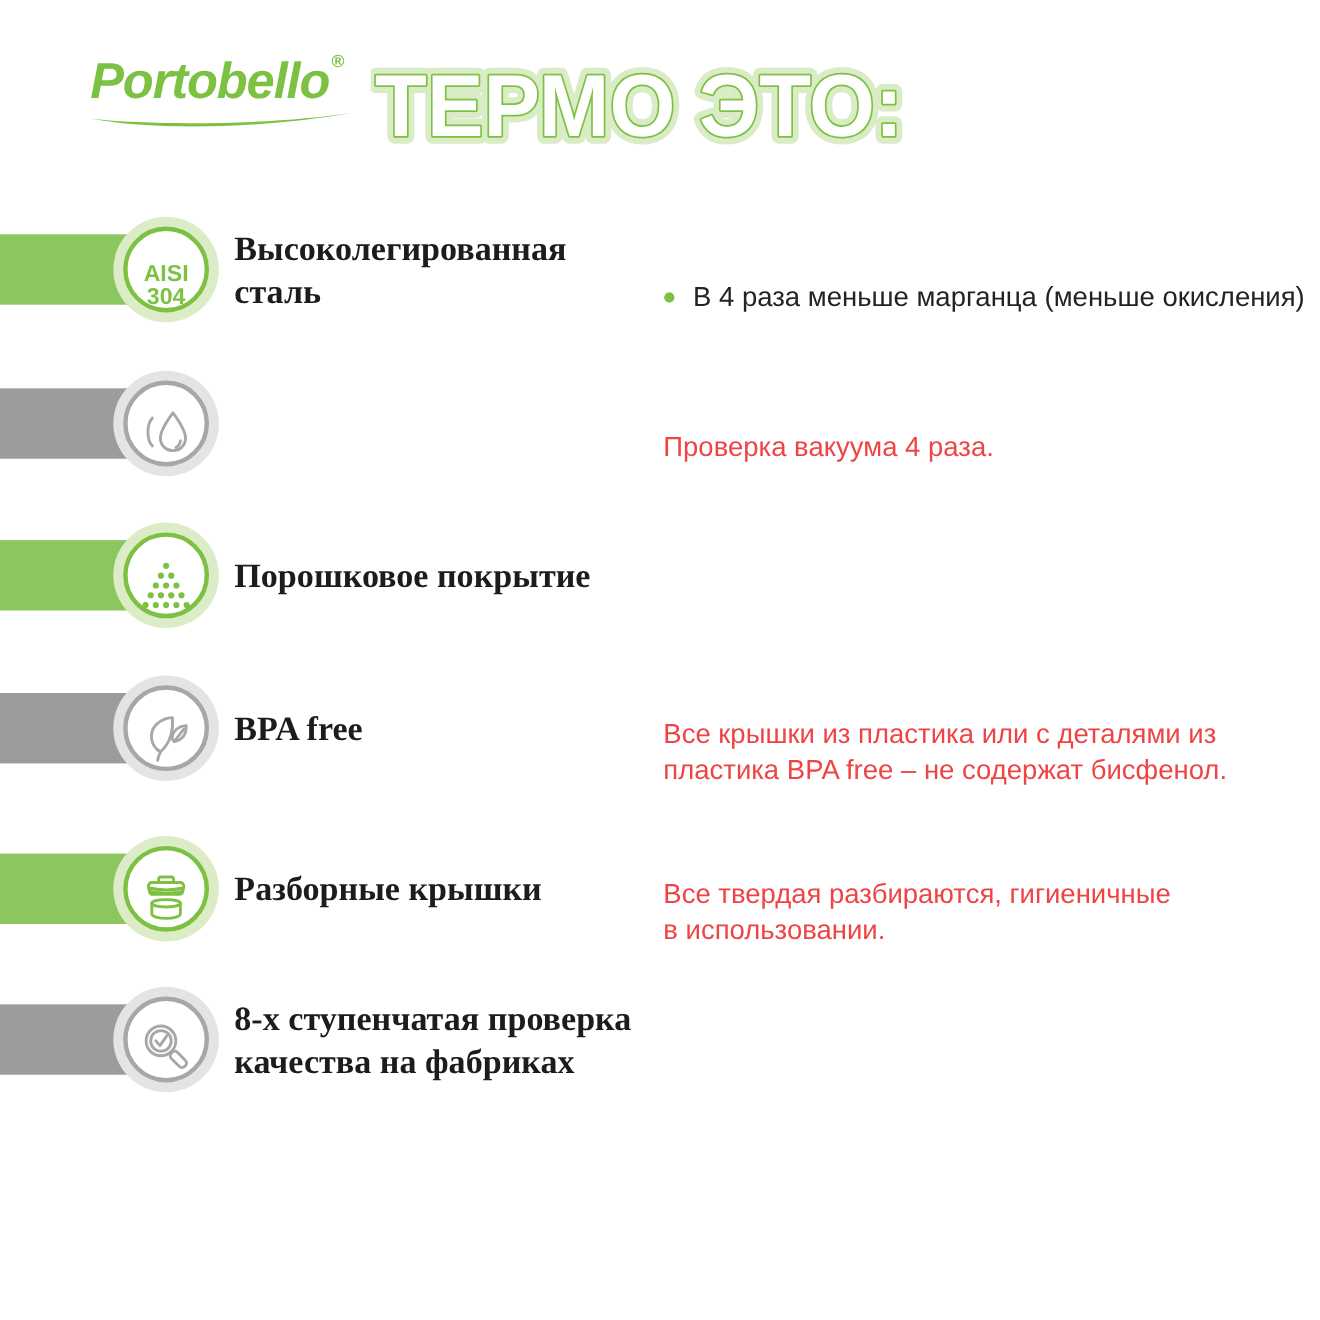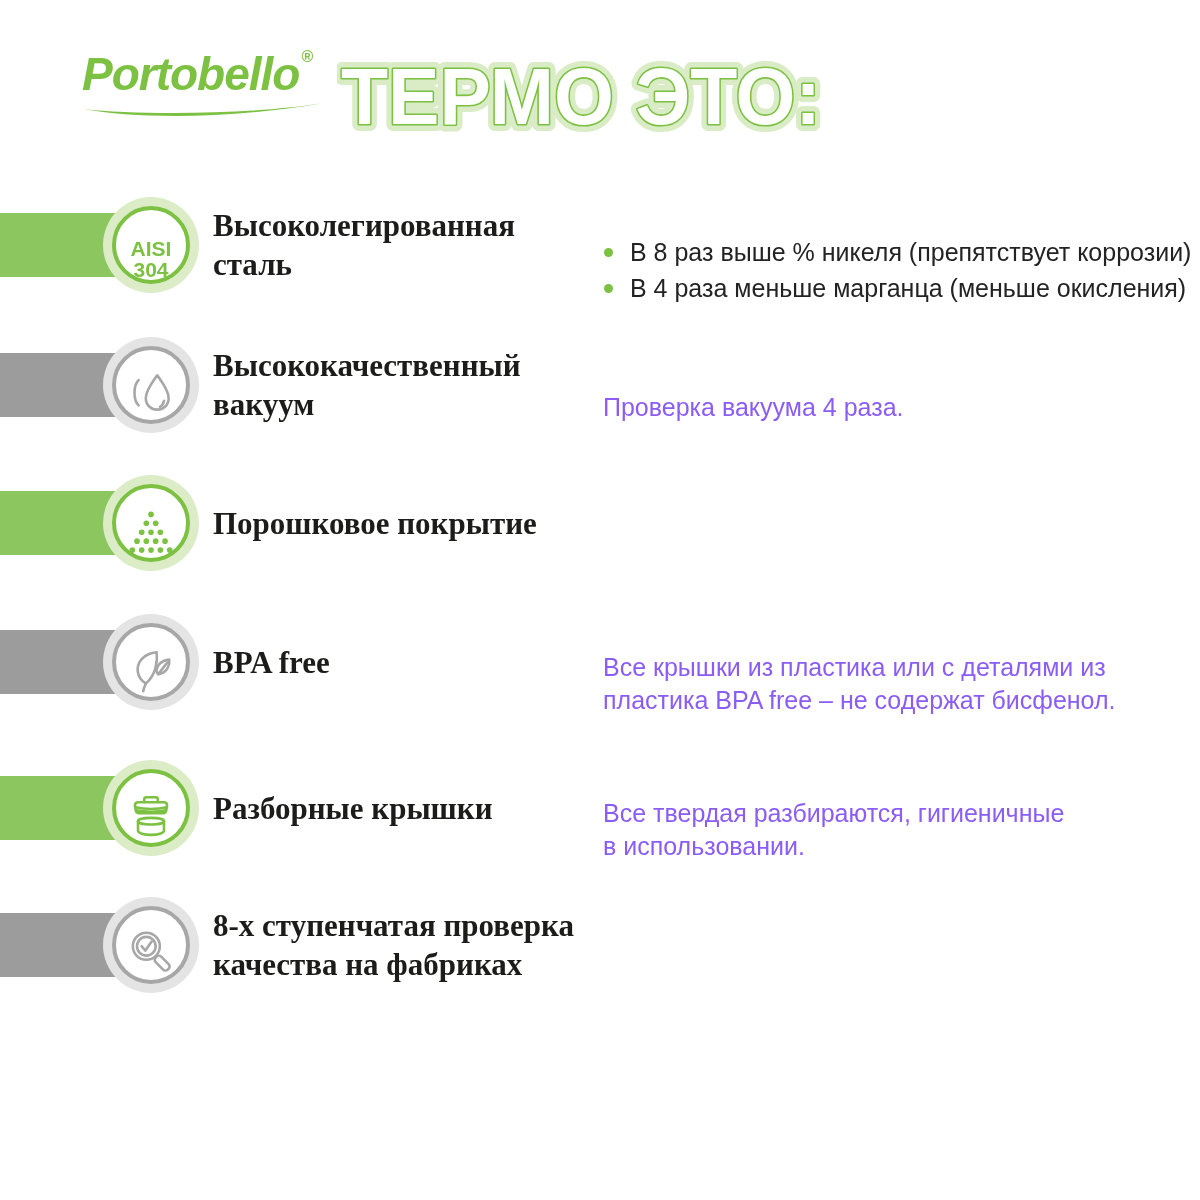--- a/index.html
+++ b/index.html
@@ -39,21 +39,21 @@
   .aisi{font-weight:700;font-size:21px;line-height:21px;color:var(--green);text-align:center;white-space:pre-line;letter-spacing:0;}
 
   .icon{stroke-width:2.5;fill:none;stroke-linecap:round;stroke-linejoin:round;}
   .icon.green-stroke{stroke:var(--green);}
   .icon.gray-stroke{stroke:var(--gray-icon);}
   .dotfill{fill:var(--green);}
 
   .title{position:absolute;left:213px;top:50%;transform:translateY(-50%);
     font-size:31px;line-height:39px;font-weight:700;white-space:pre-line;color:var(--ink);font-family:Liberation Serif, serif;}
   .desc{position:absolute;left:603px;top:calc(50% + 22px);transform:translateY(-50%);
-    font-size:25px;line-height:33px;white-space:pre-line;color:#8b5cf6;}
+    font-size:25px;line-height:33px;white-space:pre-line;color:#ef4444;}
 
   .bullets{position:absolute;left:603px;top:calc(50% + 25px);transform:translateY(-50%);list-style:none;}
   .bullets li{position:relative;padding-left:27px;font-size:25px;line-height:36px;color:#232323;}
   .bullets .dot{position:absolute;left:1px;top:14px;width:9px;height:9px;border-radius:50%;background:var(--green);}
 </style>
 </head>
 <body>
 
 <header>
   <div class="logo">
@@ -71,36 +71,34 @@
 
 <section class="row row1">
   <div class="bar green"></div>
   <div class="badge green">
     <div class="aisi">AISI
 304</div>
   </div>
   <h2 class="title">Высоколегированная
 сталь</h2>
   <ul class="bullets">
-    <li><span class="dot"></span><span>В 8 раз выше % никеля (препятствует коррозии)</span></li>
+    <li><span class="dot"></span></li>
     <li><span class="dot"></span><span>В 4 раза меньше марганца (меньше окисления)</span></li>
   </ul>
 </section>
 
 <section class="row row2">
   <div class="bar gray"></div>
   <div class="badge gray">
     <svg class="icon gray-stroke" width="54" height="54" viewBox="0 0 52 52">
       <path d="M14 13.5 C 8.8 19, 8.8 32.5, 14 38"></path>
       <path d="M32 9 C 32 9, 21 23, 21 31 C 21 37.6, 26 42, 32 42 C 38 42, 43 37.6, 43 31 C 43 23, 32 9, 32 9 Z"></path>
       <path d="M38.6 33.5 C 38.1 36.4, 36.6 38.4, 34.6 39.3"></path>
     </svg>
   </div>
-  <h2 class="title">Высококачественный
-вакуум</h2>
   <p class="desc">Проверка вакуума 4 раза.</p>
 </section>
 
 <section class="row row3">
   <div class="bar green"></div>
   <div class="badge green">
     <svg width="54" height="54" viewBox="0 0 52 52">
       <g class="dotfill">
         <circle cx="26" cy="10" r="2.7"></circle>
         <circle cx="21.5" cy="18.6" r="2.7"></circle>

